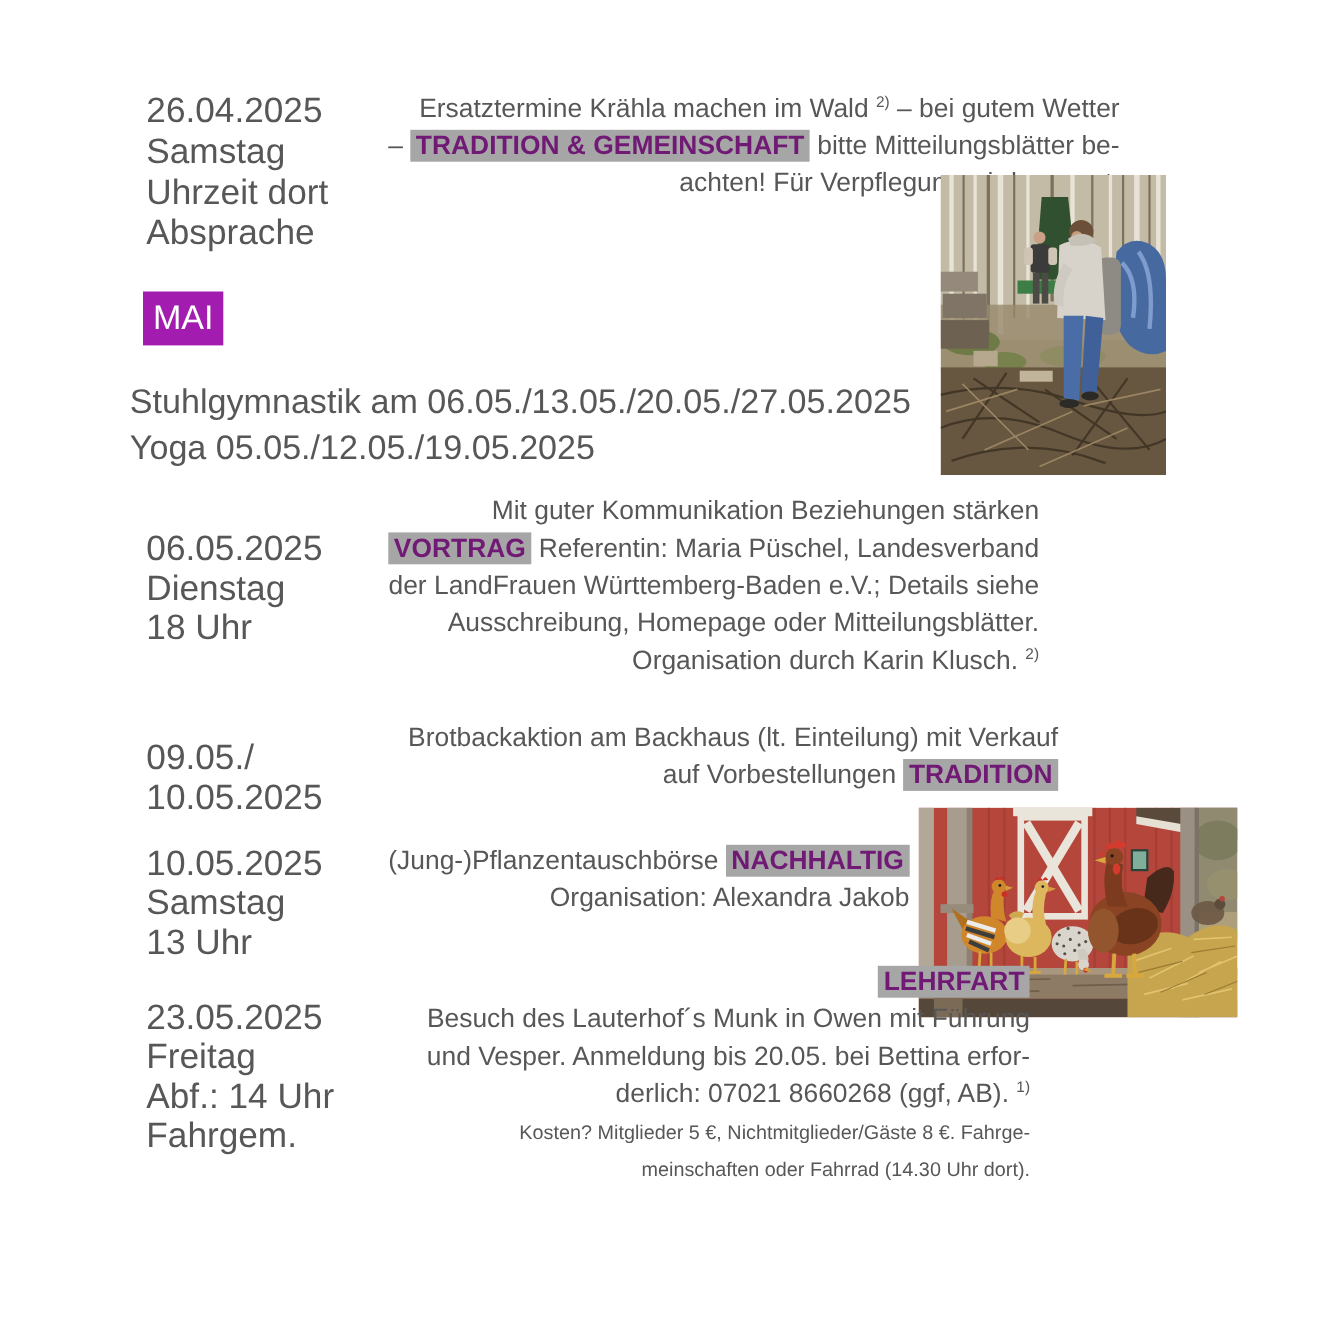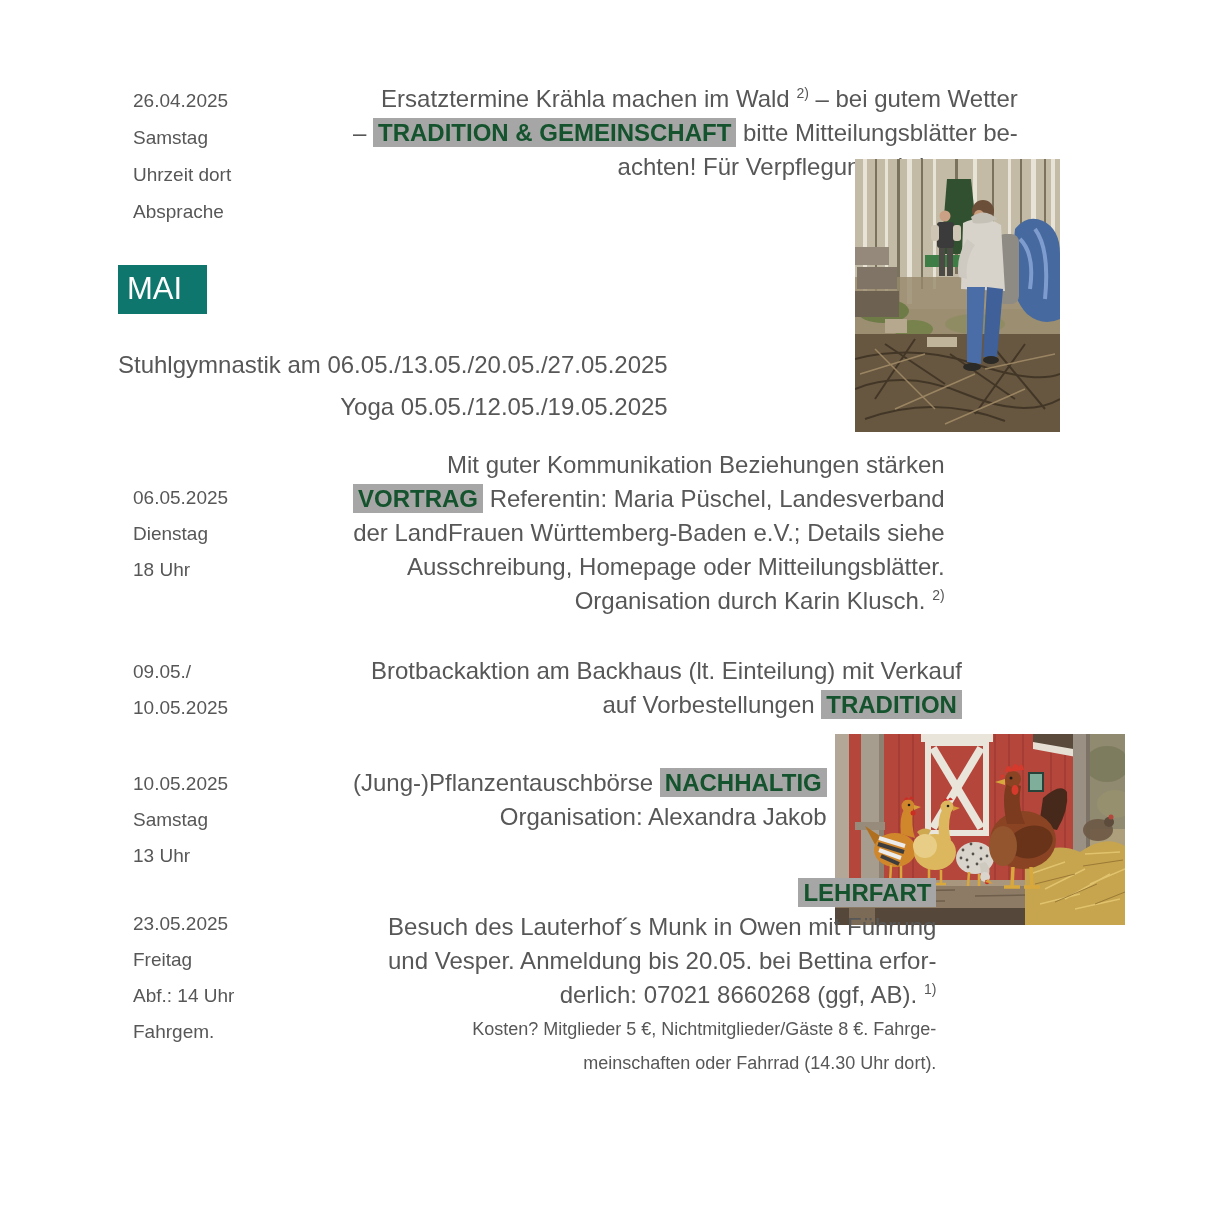--- a/index.html
+++ b/index.html
@@ -5,48 +5,49 @@
   html, body { margin:0; padding:0; }
   body {
     width:1213px; height:1213px;
     background:#ffffff;
     font-family:"Liberation Sans", sans-serif;
     color:#575757;
     position:relative;
     overflow:hidden;
   }
   .abs { position:absolute; }
-  .dates { font-size:19px; line-height:36px; white-space:nowrap; }
+  .dates { font-size:32px; line-height:36px; white-space:nowrap; }
   .desc  { font-size:24px; line-height:34px; white-space:nowrap;text-align:right; }
   .note  { font-size:18px; line-height:34px; white-space:nowrap; }
   .seg-text {}
   .seg-tag {
-    background:#a6a6a6; color:#14532d; font-weight:bold;
+    background:#a6a6a6; color:#701a75; font-weight:bold;
     padding:1px 5px;
   }
   .seg-sup { font-size:14px; vertical-align:super; line-height:0; }
   .month-badge {
     display:inline-block;
-    background:#0f766e; color:#ffffff;
+    background:#a21caf; color:#ffffff;
     font-size:31px; line-height:31px;
-    padding:8px 25px 10px 9px;
+    padding:8px 9px 10px 9px;
+    margin-left:12px;
   }
-  .recurring { font-size:24px; line-height:42px; white-space:nowrap;text-align:right; }
+  .recurring { font-size:31px; line-height:42px; white-space:nowrap; }
   .photo { position:absolute; overflow:hidden; line-height:0; }
   .photo svg { display:block; }
 
   
   #ev1-dates { left:133px; top:82px; line-height:37px; }
   #ev1-desc  { left:353px; top:82px; }
   #photo-forest { left:855px; top:159px; width:205px; height:273px; }
   #month-badge-wrap { left:118px; top:265px; }
   #recurring-block { left:118px; top:344px; }
   #ev2-dates { left:133px; top:448px;margin-top:32px; }
   #ev2-desc  { left:353px; top:448px; }
-  #ev3-dates { left:133px; top:654px; }
+  #ev3-dates { left:133px; top:670px; }
   #ev3-desc  { left:371px; top:654px; }
   #ev4-dates { left:133px; top:766px; }
   #ev4-desc  { left:353px; top:766px; }
   #photo-chickens { left:835px; top:734px; width:290px; height:191px; }
   #ev5-dates { left:133px; top:906px; }
   #ev5-desc  { left:353px; top:876px;margin-left:35px; }
 </style>
 </head>
 <body>
 

